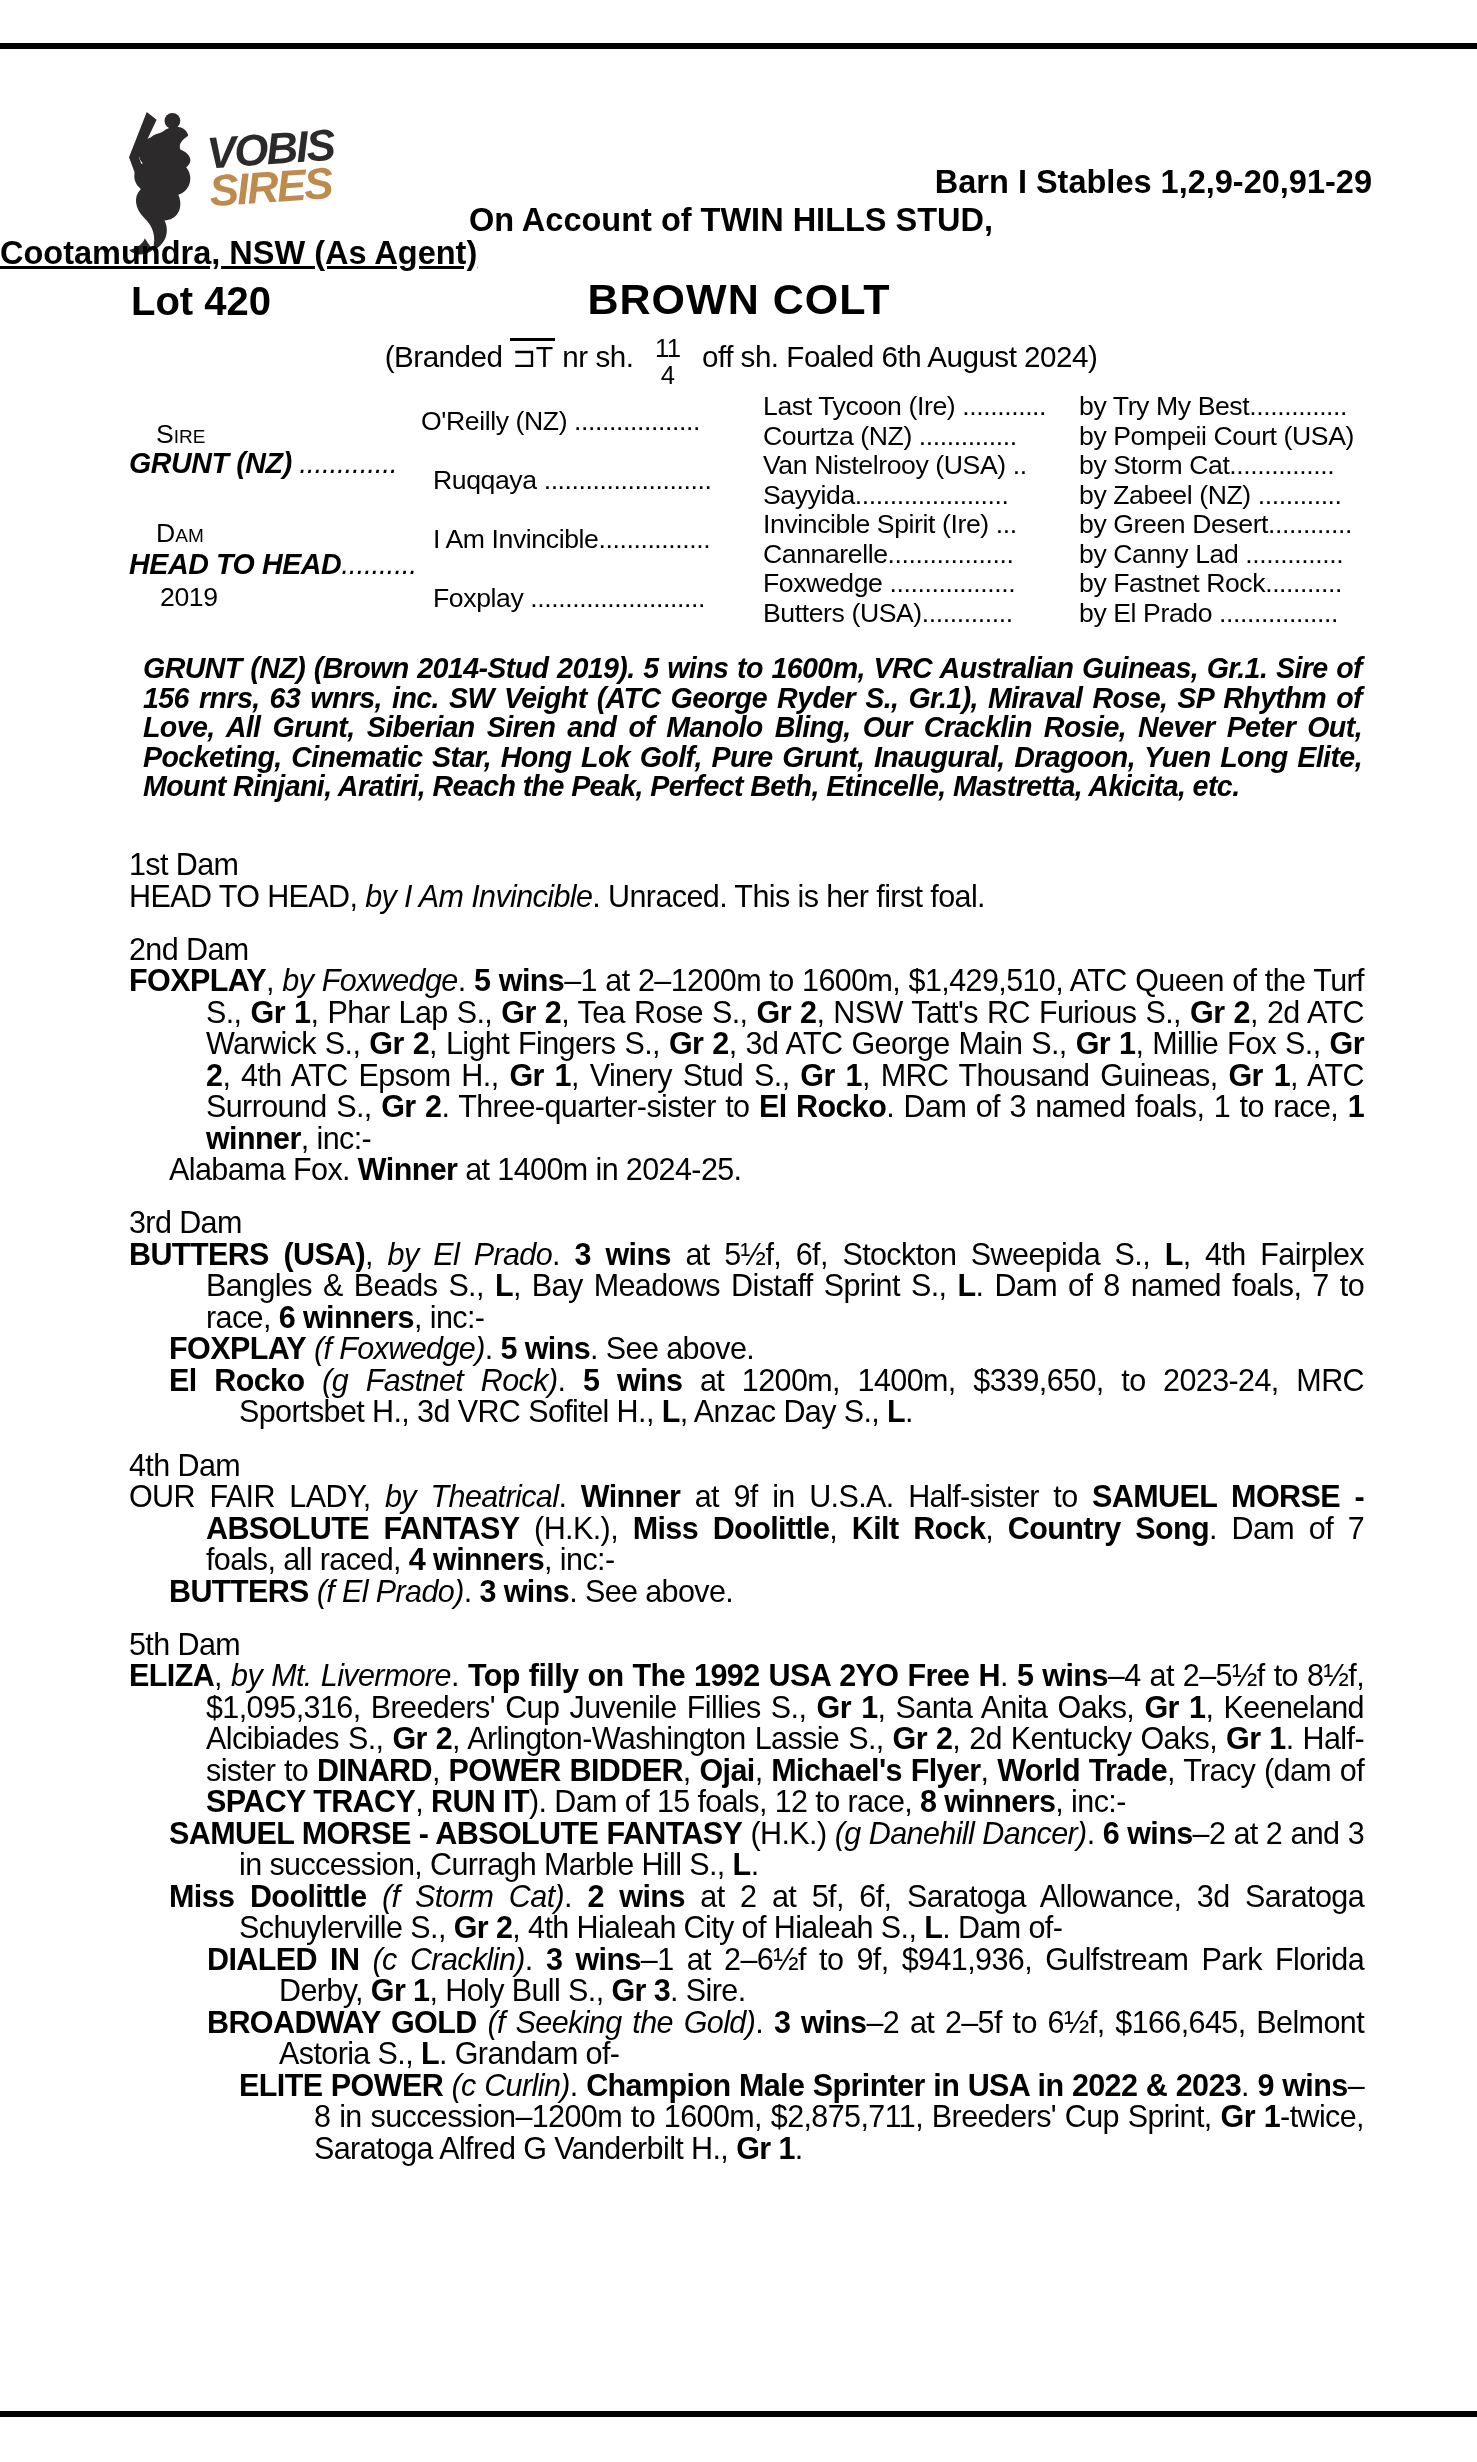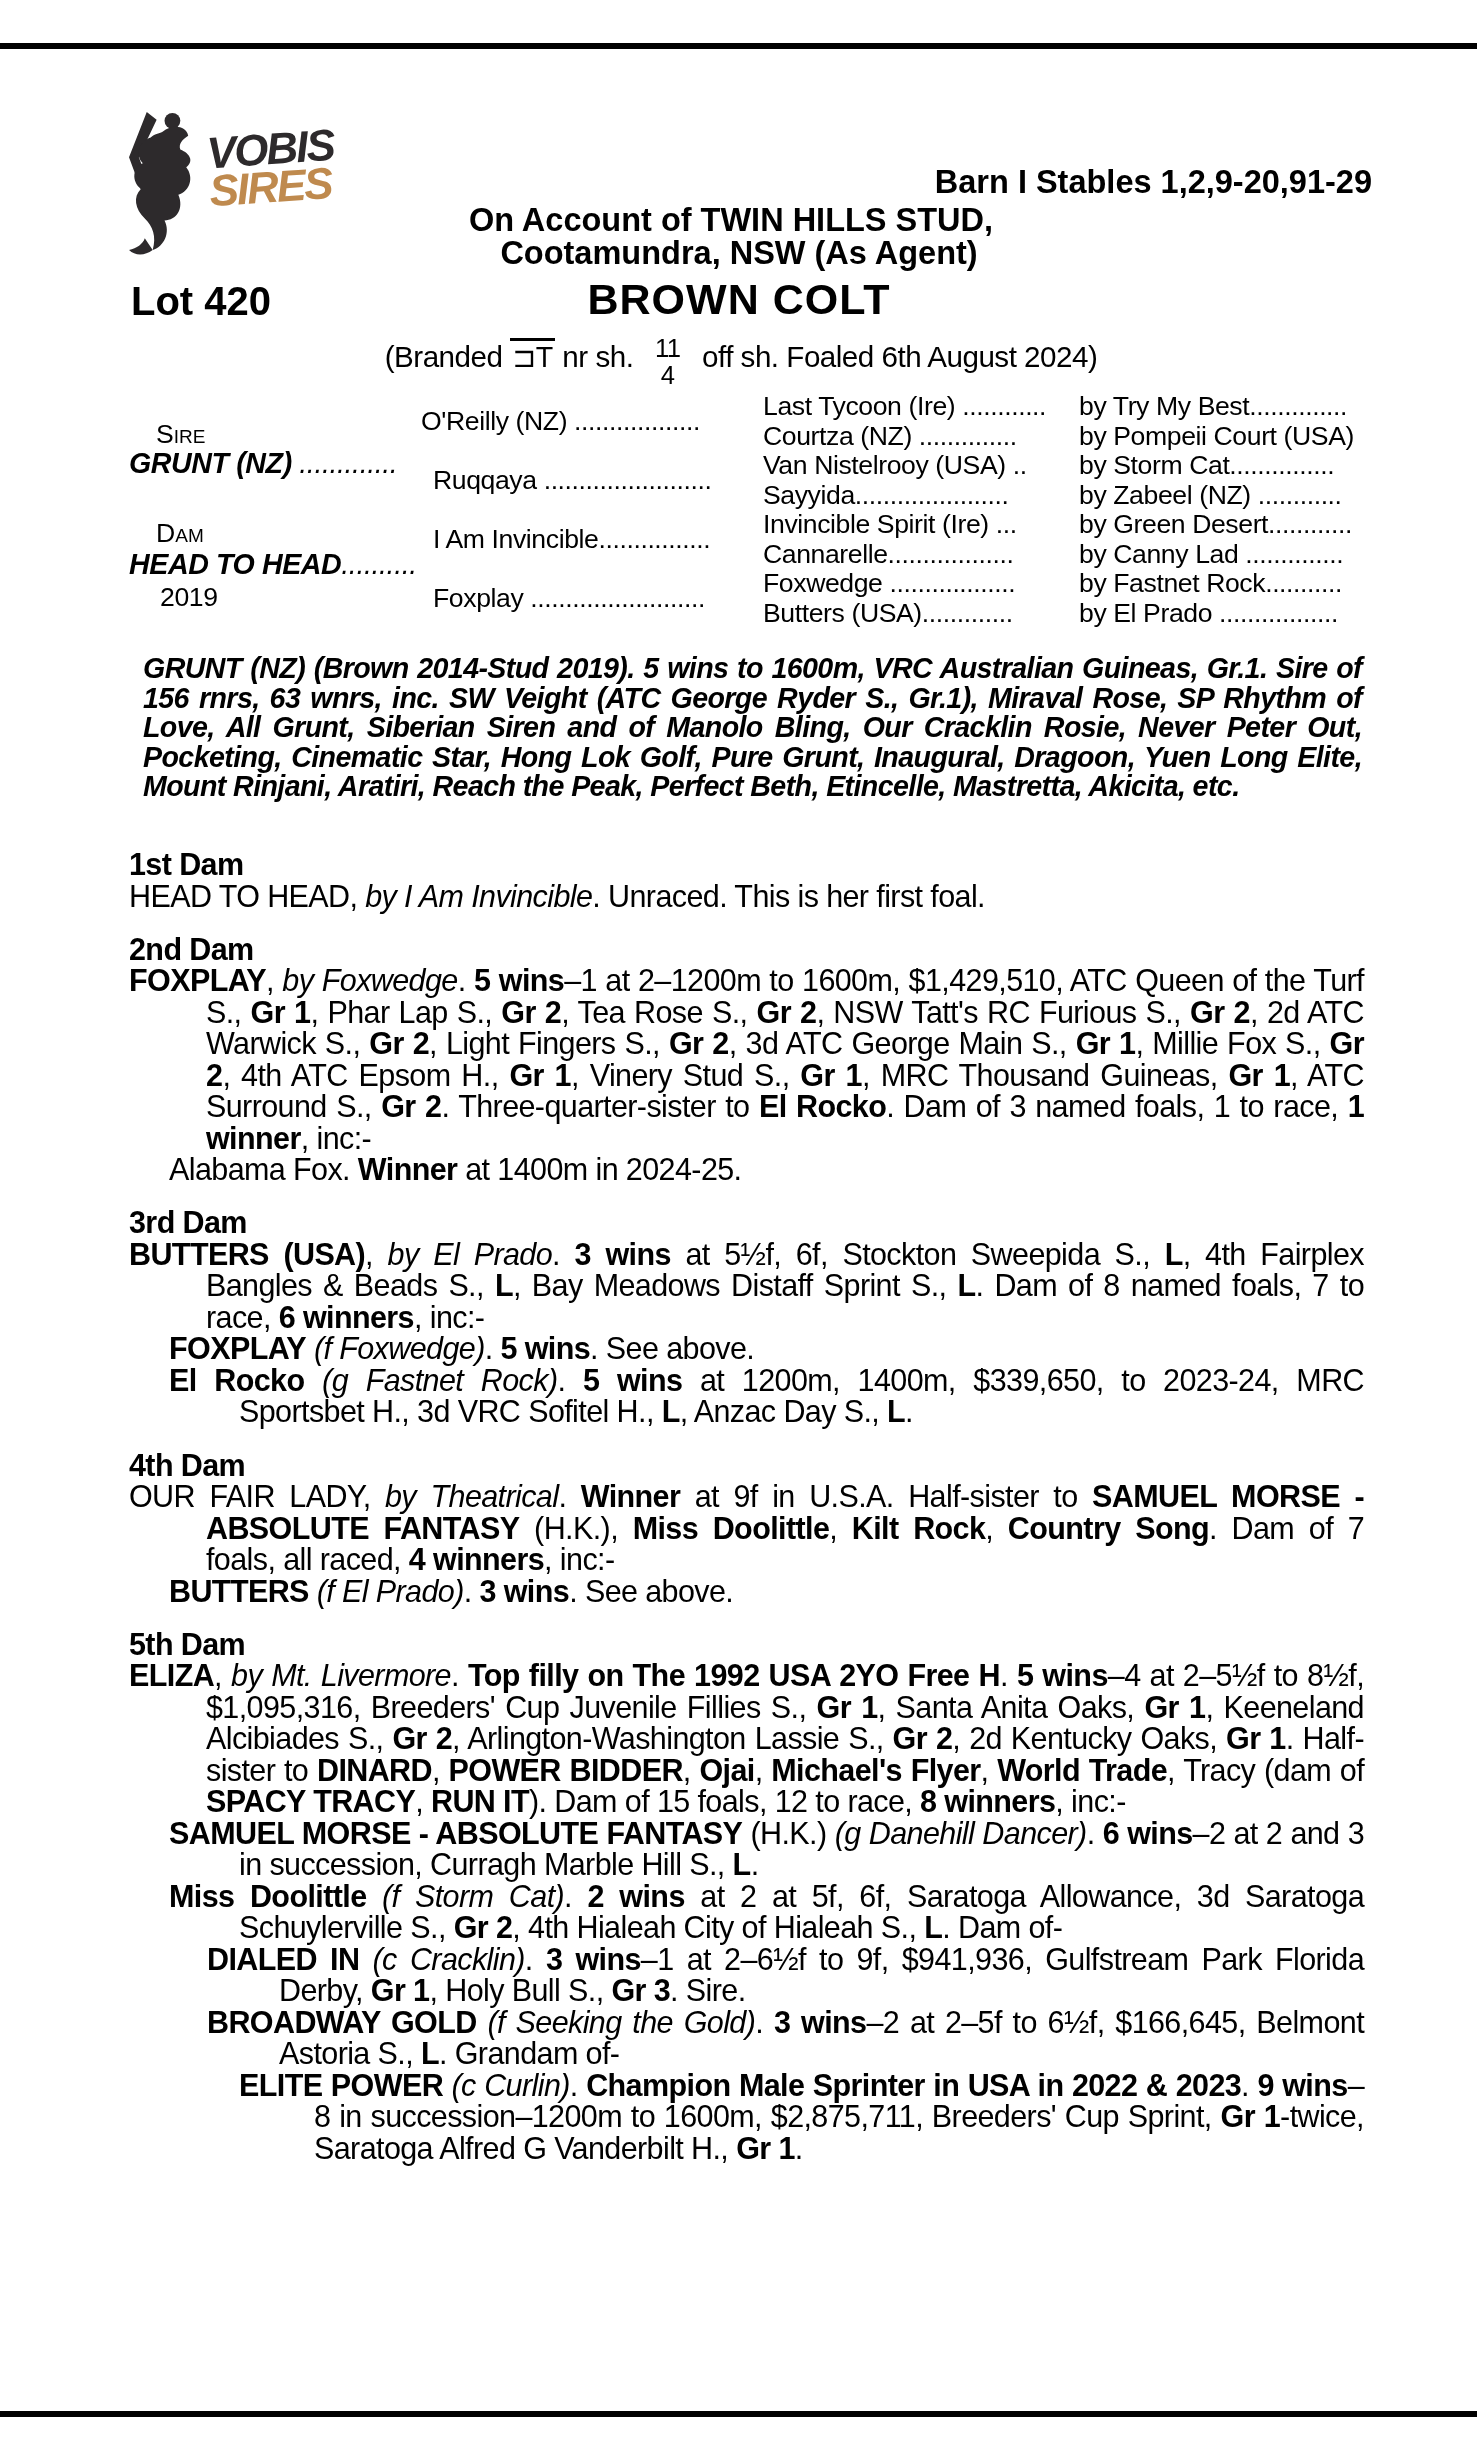--- a/index.html
+++ b/index.html
@@ -15,21 +15,21 @@
   
   #logo{position:absolute;left:121px;top:108px;width:207px;height:153px;}
   #logo svg{position:absolute;left:0;top:0;}
   #logo .words{
     position:absolute;left:87px;top:21.7px;transform:rotate(-4deg);
     font-style:italic;font-weight:bold;font-size:44px;line-height:38px;letter-spacing:-2px;
   }
   
   #barn{position:absolute;right:106px;top:164px;font-weight:bold;font-size:32.5px;white-space:nowrap;}
   #acct1{position:absolute;left:0;right:16px;top:202px;text-align:center;font-weight:bold;font-size:32.5px;}
-  #acct2{position:absolute;left:0;right:0;top:235px;text-align:center;font-weight:bold;font-size:32.5px;}
+  #acct2{position:absolute;left:0;right:0;top:235px;text-align:left;font-weight:bold;font-size:32.5px;text-decoration:underline;}
   #lot{position:absolute;left:131px;top:279px;font-weight:bold;font-size:40px;}
   #title{position:absolute;left:0;right:0;top:275px;text-align:center;font-weight:bold;font-size:43px;letter-spacing:1px;}
   #branded{position:absolute;left:4px;right:0;top:333px;text-align:center;font-size:29.6px;letter-spacing:-0.5px;}
   #branded .brand-mark{border-top:3.9px solid #000;padding:0 2px;font-size:28.6px;}
   .frac{display:inline-block;vertical-align:middle;text-align:center;font-size:25.6px;line-height:26.6px;margin:0 13.8px;transform:translateY(2px);}
 
   
   .ped{position:absolute;font-size:26.6px;letter-spacing:-0.4px;white-space:nowrap;line-height:29.6px;}
   .sc{font-variant:small-caps;letter-spacing:0;}
   .ped-name-big{font-size:28.6px;font-style:italic;}
@@ -37,21 +37,21 @@
   .t-i{font-style:italic;}
 
   
   #sire-blurb{
     position:absolute;left:143px;top:654px;width:1219px;
     font-size:28.6px;font-weight:bold;font-style:italic;letter-spacing:-0.6px;
     line-height:29.6px;text-align:justify;
   }
   
   #sections{position:absolute;left:129px;top:849px;width:1235px;font-size:30.5px;line-height:31.5px;letter-spacing:-0.6px;}
-  .dam-heading{font-weight:bold;margin-top:21.7px;}
+  .dam-heading{font-weight:normal;margin-top:21.7px;}
   #sections .dam-heading:first-child{margin-top:0;}
   .para{text-align:justify;}
   .lv0{padding-left:77px;text-indent:-77px;}
   .lv1{margin-left:40px;padding-left:70px;text-indent:-70px;}
   .lv2{margin-left:78px;padding-left:72px;text-indent:-72px;}
   .lv3{margin-left:110px;padding-left:75px;text-indent:-75px;}
 </style>
 </head>
 <body>
 

